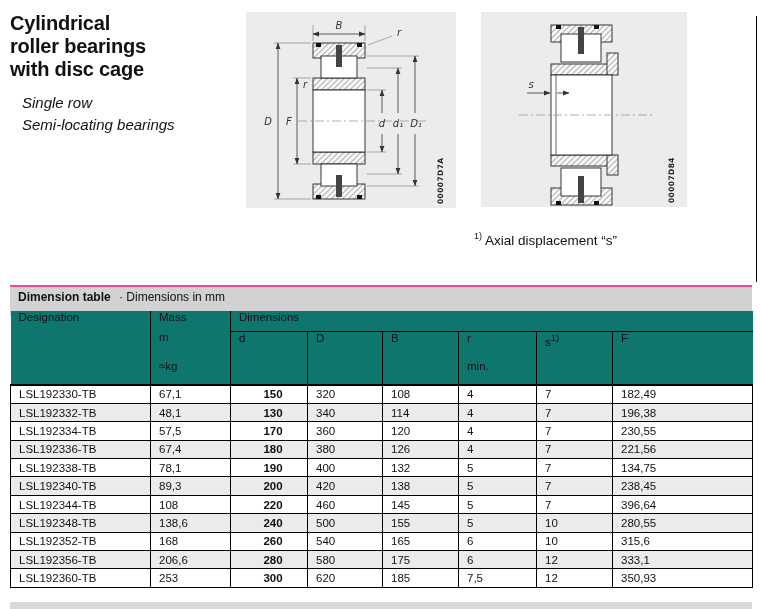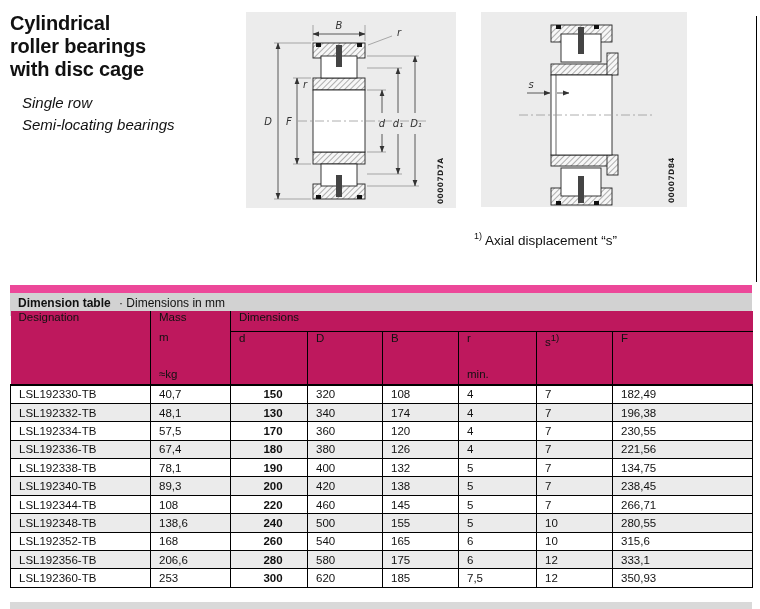--- a/index.html
+++ b/index.html
@@ -14,30 +14,30 @@
   .fig-panel{position:absolute;background:#ececec;}
   .fig1{left:246px;top:12px;width:210px;height:196px;}
   .fig2{left:481px;top:12px;width:206px;height:195px;}
   .page-divider{position:absolute;left:756px;top:16px;width:1px;height:266px;background:#000;}
 
   .footnote{position:absolute;left:474px;top:220px;font-size:13.5px;margin-top:11px;}
   .footnote sup{font-size:9px;}
 
   
   .table-title-bar{position:absolute;left:10px;top:285px;width:742px;height:31px;background:#d2d2d2;
-    border-top:8px solid #ec4899;font-size:12px;line-height:20px;padding-left:8px;box-sizing:border-box;}
+    border-top:2px solid #ec4899;font-size:12px;line-height:20px;padding-left:8px;box-sizing:border-box;}
   .table-title-bar .note{margin-left:5px;}
 
   table.dim{position:absolute;left:10px;top:311px;width:742px;border-collapse:collapse;table-layout:fixed;
     font-size:11.5px;}
   table.dim th, table.dim td{font-weight:normal;text-align:left;padding:0 0 0 8px;box-sizing:border-box;}
-  thead th{background:#be185d;vertical-align:top;padding-top:3px;}
+  thead th{background:#0f766e;vertical-align:top;padding-top:3px;}
   tr.h1 th{height:20px;}
   tr.h2 th{height:22px;}
-  tr.h3 th{height:32px;vertical-align:bottom;padding-bottom:4px;}
+  tr.h3 th{height:32px;vertical-align:bottom;padding-bottom:12px;}
   thead th.bl{border-left:1px solid #000;}
   thead th.dims{border-bottom:1px solid #000;}
   tr.h3 th{border-bottom:2px solid #000;}
   th.des-h{border-bottom:2px solid #000;}
   tbody td{height:18.4px;border-bottom:1px solid #000;border-left:1px solid #000;background:#fff;}
   tbody td:first-child{font-weight:normal;}
   tbody td.bold{font-weight:bold;text-align:center;}
   tbody td:last-child{border-right:1px solid #000;}
   tbody tr:nth-child(even) td{background:#ebebeb;}
   .bottom-strip{position:absolute;left:10px;top:602px;width:742px;height:7px;background:#d9d9d9;}
@@ -216,34 +216,34 @@
         <th class="bl"></th>
         <th class="bl"></th>
         <th class="bl">min.</th>
         <th class="bl"></th>
         <th class="bl"></th>
       </tr>
     </thead>
     <tbody>
         <tr>
       <td>LSL192330-TB</td>
-      <td>40,7</td>
+      <td>67,1</td>
       <td class="bold">150</td>
       <td>320</td>
       <td>108</td>
       <td>4</td>
       <td>7</td>
       <td>182,49</td>
     </tr>
         <tr>
       <td>LSL192332-TB</td>
       <td>48,1</td>
       <td class="bold">130</td>
       <td>340</td>
-      <td>174</td>
+      <td>114</td>
       <td>4</td>
       <td>7</td>
       <td>196,38</td>
     </tr>
         <tr>
       <td>LSL192334-TB</td>
       <td>57,5</td>
       <td class="bold">170</td>
       <td>360</td>
       <td>120</td>
@@ -282,21 +282,21 @@
       <td>238,45</td>
     </tr>
         <tr>
       <td>LSL192344-TB</td>
       <td>108</td>
       <td class="bold">220</td>
       <td>460</td>
       <td>145</td>
       <td>5</td>
       <td>7</td>
-      <td>266,71</td>
+      <td>396,64</td>
     </tr>
         <tr>
       <td>LSL192348-TB</td>
       <td>138,6</td>
       <td class="bold">240</td>
       <td>500</td>
       <td>155</td>
       <td>5</td>
       <td>10</td>
       <td>280,55</td>

